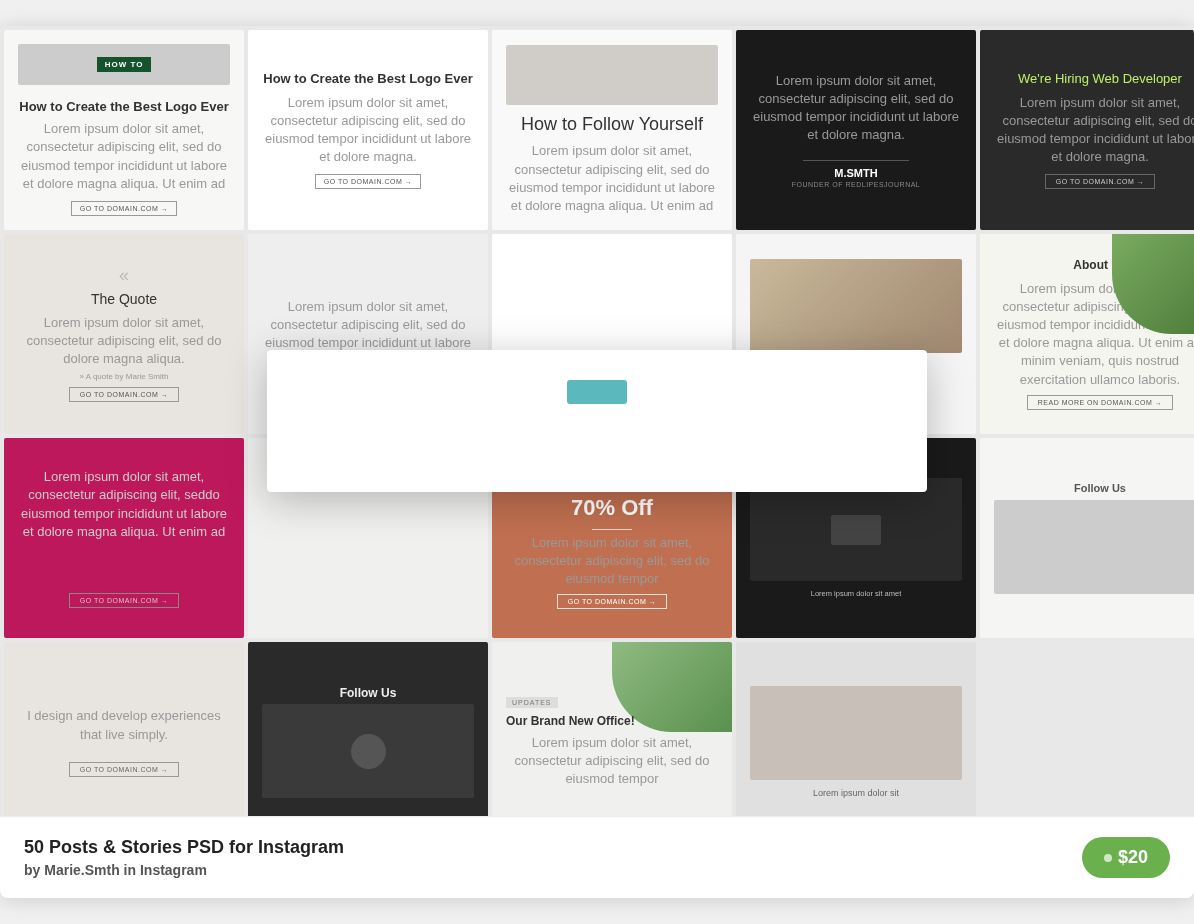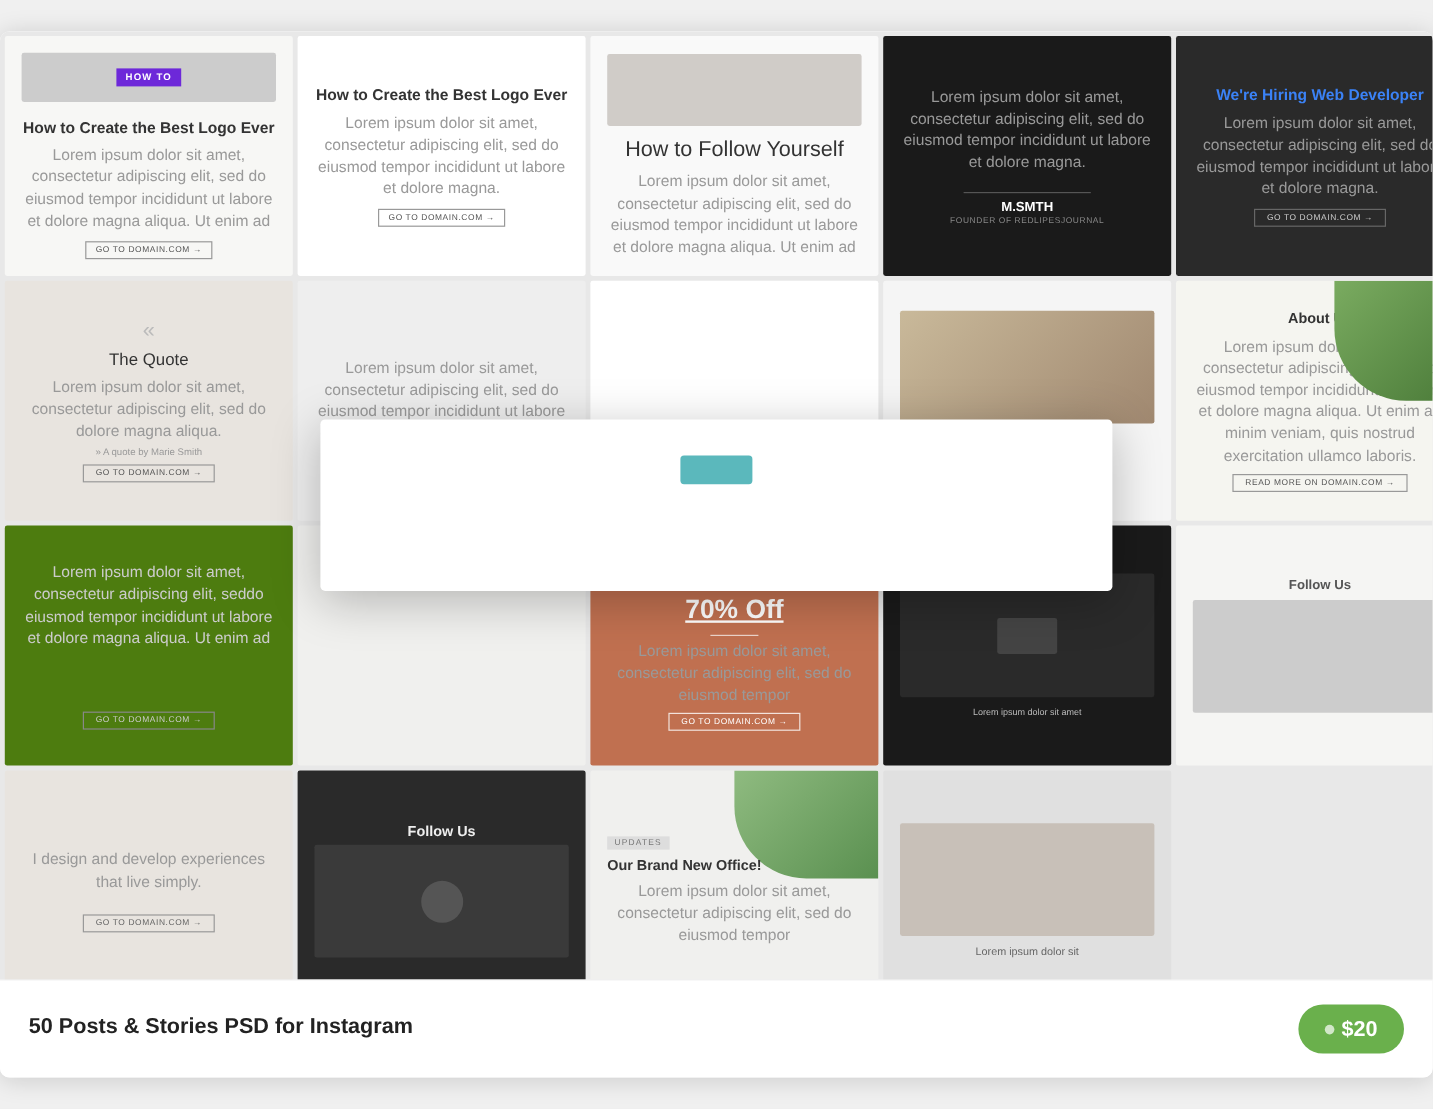--- a/index.html
+++ b/index.html
@@ -48,21 +48,21 @@
       justify-content: center;
       padding: 14px;
       position: relative;
       font-size: 10px;
       color: #333;
     }
 
     
     .thumb-1 { background: #f7f7f5; }
     .thumb-1-top { background: #ddd; width: 100%; height: 55%; margin-bottom: 8px; border-radius: 2px; overflow:hidden; display:flex; align-items:center; justify-content:center; }
-    .thumb-1-label { background: #6d28d9; color: #fff; font-size: 8px; font-weight: bold; letter-spacing: 1px; padding: 3px 8px; }
+    .thumb-1-label { background: #14532d; color: #fff; font-size: 8px; font-weight: bold; letter-spacing: 1px; padding: 3px 8px; }
     .thumb-1-title { font-size: 13px; font-weight: bold; text-align: center; line-height: 1.3; margin: 6px 0 4px; }
     .thumb-1-body { font-size: 7.5px; color: #666; text-align: center; line-height: 1.4; margin-bottom: 8px; }
     .thumb-1-btn { border: 1px solid #999; font-size: 7px; padding: 3px 8px; letter-spacing: 0.5px; color: #555; }
 
     .thumb-2 { background: #fff; }
     .thumb-2-title { font-size: 13px; font-weight: bold; text-align: center; line-height: 1.3; margin-bottom: 6px; }
     .thumb-2-body { font-size: 7.5px; color: #666; text-align: center; line-height: 1.4; margin-bottom: 8px; }
     .thumb-2-btn { border: 1px solid #999; font-size: 7px; padding: 3px 8px; letter-spacing: 0.5px; color: #555; }
 
     .thumb-3 { background: #f9f9f9; }
@@ -91,21 +91,21 @@
 
     .thumb-8 { background: #f0eeec; }
     .thumb-8-title { font-size: 12px; font-weight: bold; text-align: center; color: #333; line-height: 1.3; margin-bottom: 6px; }
     .thumb-8-body { font-size: 7.5px; color: #777; text-align: center; line-height: 1.4; margin-bottom: 6px; }
     .thumb-8-btn { border: 1px solid #999; font-size: 7px; padding: 3px 10px; letter-spacing: 0.5px; color: #555; }
 
     .thumb-9 { background: #3a3a3a; }
 
     .thumb-12 { background: #c07050; overflow: hidden; }
     .thumb-12-title { font-size: 13px; font-weight: bold; color: #fff; text-align: center; letter-spacing: 2px; margin-bottom: 4px; }
-    .thumb-12-pct { font-size: 22px; font-weight: bold; color: #fff; text-align: center; margin-bottom: 4px; text-decoration: underline; }
+    .thumb-12-pct { font-size: 22px; font-weight: bold; color: #fff; text-align: center; margin-bottom: 4px; }
     .thumb-12-line { width: 40px; height: 1px; background: #fff; opacity: 0.7; margin: 4px auto; }
     .thumb-12-body { font-size: 7.5px; color: rgba(255,255,255,0.8); text-align: center; line-height: 1.4; margin-bottom: 6px; }
     .thumb-12-btn { border: 1px solid rgba(255,255,255,0.8); font-size: 7px; padding: 3px 10px; letter-spacing: 0.5px; color: #fff; }
 
     
     .overlay-banner {
       position: absolute;
       top: 50%;
       left: 50%;
       transform: translate(-50%, -50%);
@@ -224,21 +224,21 @@
       </div>
 
       <div class="thumb thumb-4">
         <div class="thumb-4-body lorem-sm">Lorem ipsum dolor sit amet, consectetur adipiscing elit, sed do eiusmod tempor incididunt ut labore et dolore magna.</div>
         <div style="width:50%;height:1px;background:#555;margin:6px auto;"></div>
         <div class="thumb-4-name">M.SMTH</div>
         <div class="thumb-4-sub">FOUNDER OF REDLIPESJOURNAL</div>
       </div>
 
       <div class="thumb thumb-5">
-        <div style="font-size:13px;font-weight:bold;color:#3b82f6;text-align:center;margin-bottom:6px;line-height:1.3;">We're Hiring Web Developer</div>
+        <div style="font-size:13px;font-weight:normal;color:#bef264;text-align:center;margin-bottom:6px;line-height:1.3;">We're Hiring Web Developer</div>
         <div class="thumb-5-body lorem-sm">Lorem ipsum dolor sit amet, consectetur adipiscing elit, sed do eiusmod tempor incididunt ut labore et dolore magna.</div>
         <div class="thumb-5-btn">GO TO DOMAIN.COM →</div>
       </div>
 
       <div class="thumb thumb-7">
         <div class="thumb-7-marks">« </div>
         <div class="thumb-7-quote">The Quote</div>
         <div class="thumb-7-body lorem-sm">Lorem ipsum dolor sit amet, consectetur adipiscing elit, sed do dolore magna aliqua.</div>
         <div style="font-size:8px;color:#999;text-align:center;margin-bottom:6px;">» A quote by Marie Smith</div>
         <div class="thumb-7-btn">GO TO DOMAIN.COM →</div>
@@ -259,21 +259,21 @@
       </div>
 
       <div class="thumb thumb-8" style="background:#f5f5f0;">
         <div style="position:absolute;top:0;right:0;width:45%;height:50%;background:linear-gradient(135deg,#7aab60,#4a7a38);border-radius:0 0 0 60px;"></div>
         <div class="thumb-8-title">About Us</div>
         <div class="thumb-8-body lorem-sm">Lorem ipsum dolor sit amet, consectetur adipiscing elit, sed do eiusmod tempor incididunt ut labore et dolore magna aliqua. Ut enim ad minim veniam, quis nostrud exercitation ullamco laboris.</div>
         <div class="thumb-8-btn">READ MORE ON DOMAIN.COM →</div>
       </div>
 
 
-      <div class="thumb" style="background:#4d7c0f;gap:46px;">
+      <div class="thumb" style="background:#be185d;gap:46px;">
         <div class="lorem-sm" style="color:#ccc;">Lorem ipsum dolor sit amet, consectetur adipiscing elit, seddo eiusmod tempor incididunt ut labore et dolore magna aliqua. Ut enim ad</div>
         <div style="border:1px solid #888;font-size:7px;padding:3px 10px;letter-spacing:0.5px;color:#ccc;margin-top:6px;">GO TO DOMAIN.COM →</div>
       </div>
 
       <div class="thumb" style="background:#f0f0ee;">
       </div>
 
       <div class="thumb thumb-12">
         <div class="thumb-12-title">AUTUMN SALE</div>
         <div class="thumb-12-line"></div>
@@ -332,19 +332,25 @@
         <div></div>
         <div></div>
       </div>
     </div>
 
   </div>
 
   <div class="card-footer">
     <div class="footer-left">
       <div class="footer-title">50 Posts &amp; Stories PSD for Instagram</div>
+      <div class="footer-meta">
+        <span>by</span>
+        <span style="cursor:pointer;">Marie.Smth</span>
+        <span> in </span>
+        <span style="cursor:pointer;">Instagram</span>
+      </div>
     </div>
     <div class="footer-price">
       <span class="price-dot"></span>
       <span>$20</span>
     </div>
   </div>
 </div>
 
 </body></html>

